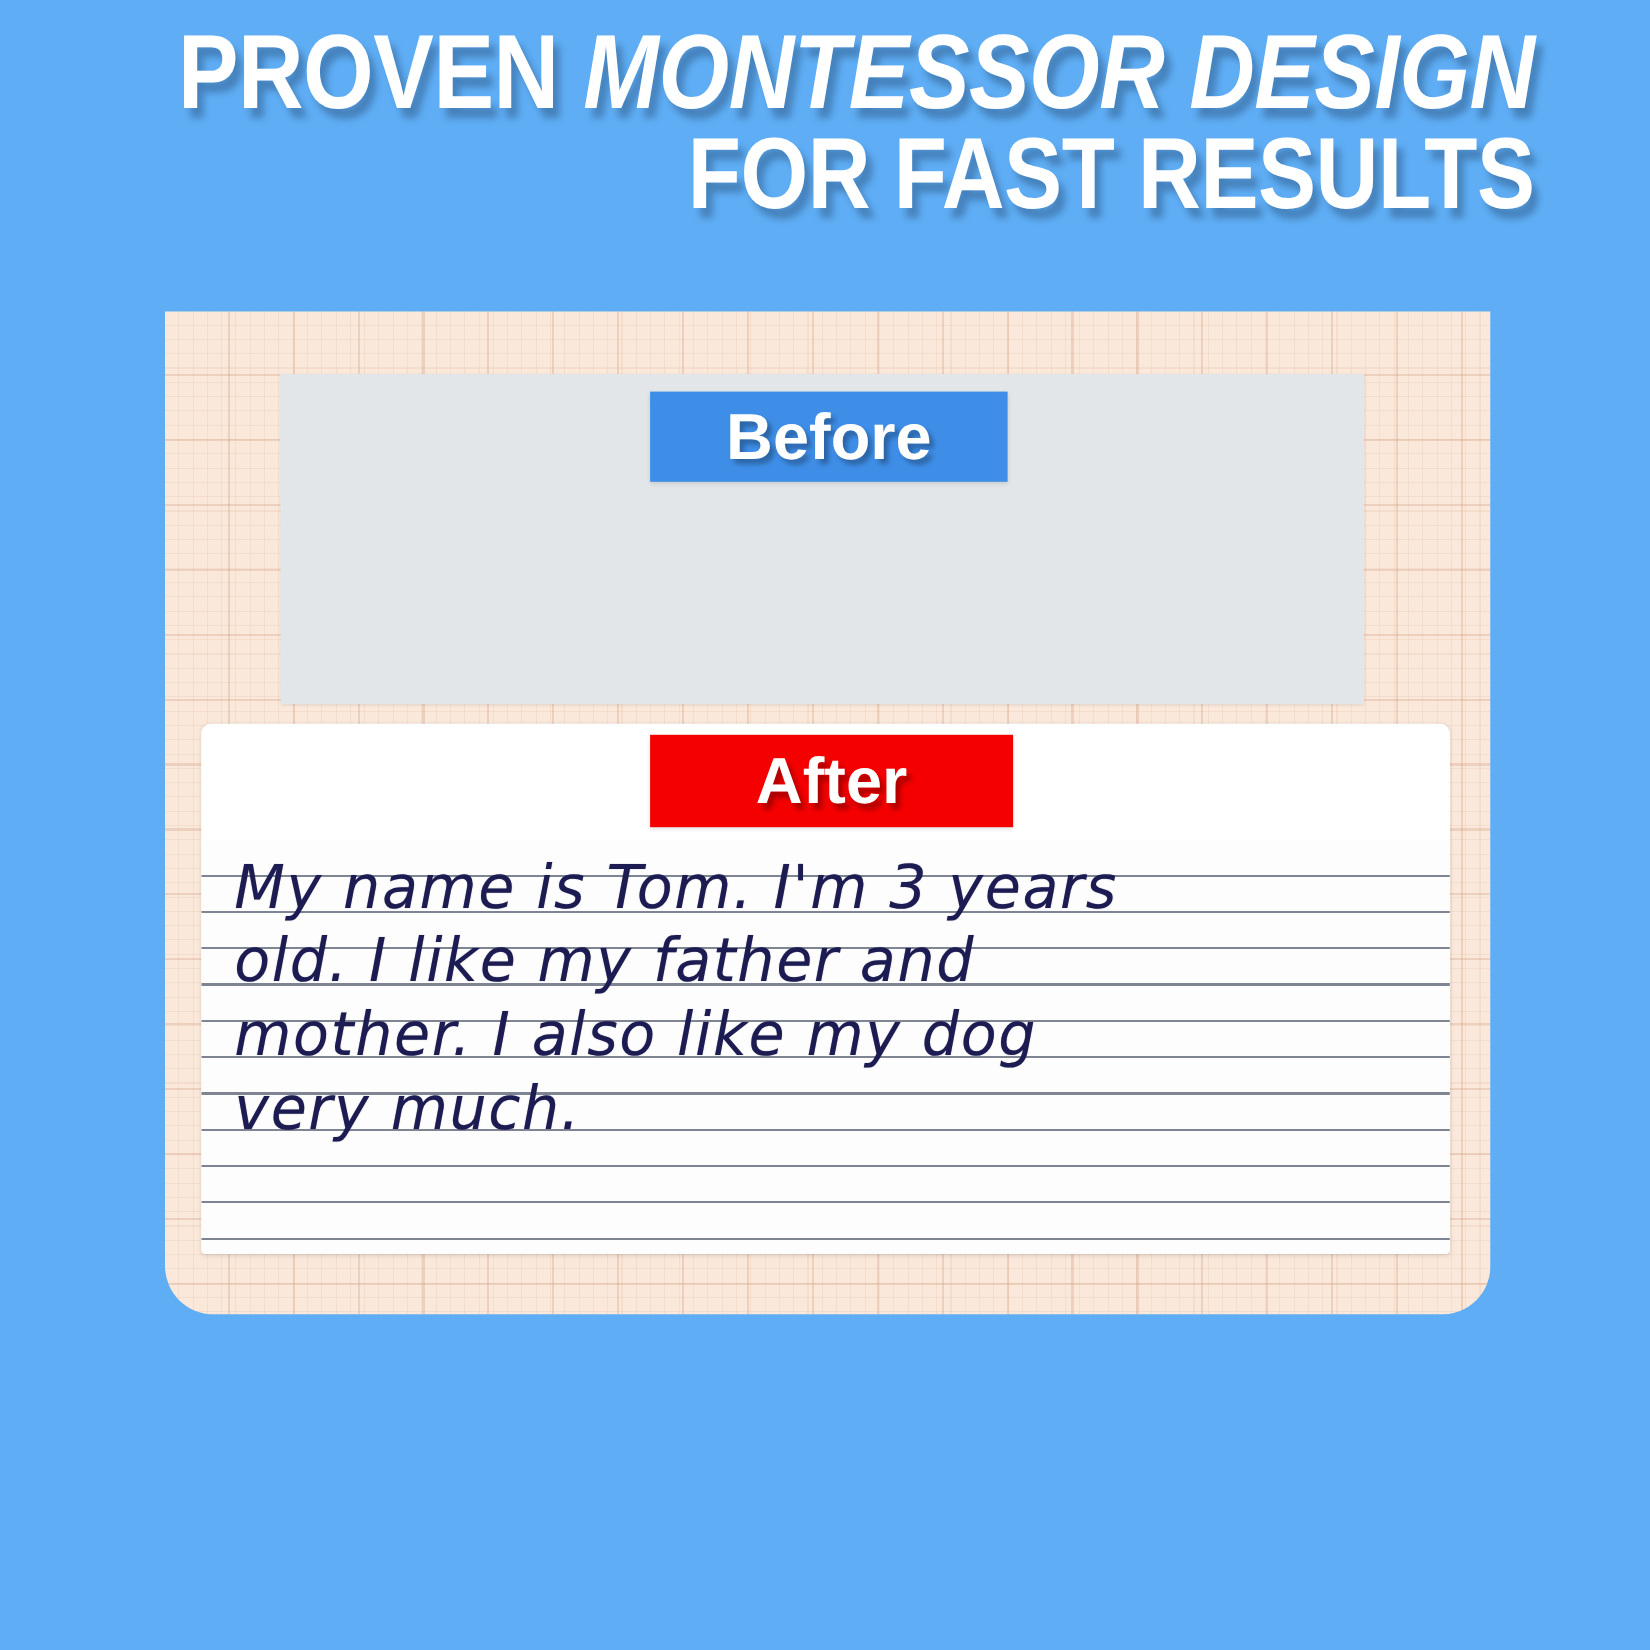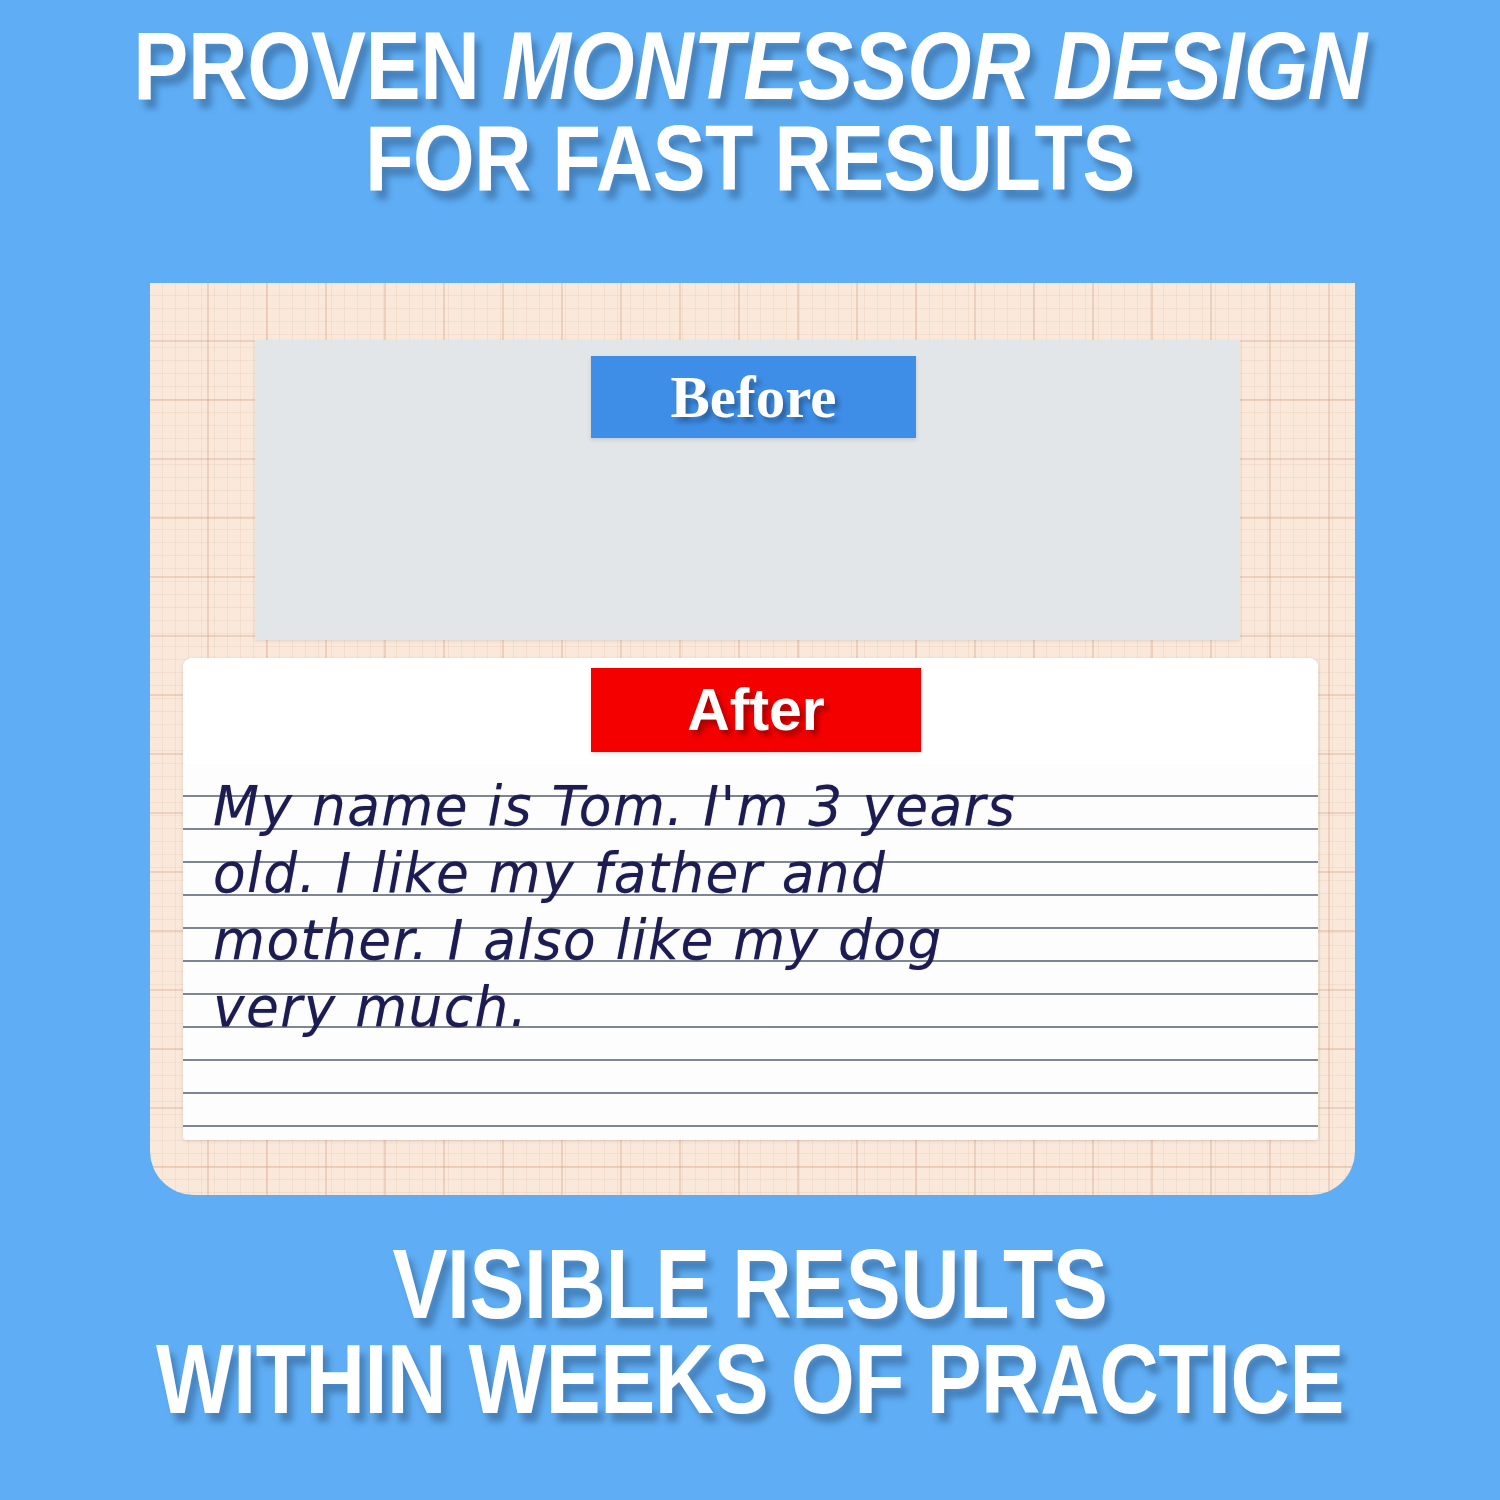--- a/index.html
+++ b/index.html
@@ -19,21 +19,21 @@
     width: 1500px;
     height: 1500px;
     background: #5faef5;
   }
 
   
   .headline {
     position: absolute;
     left: 0;
     width: 1500px;
-    text-align: center;
+    text-align: right;
     color: #ffffff;
     font-family: "Liberation Sans Narrow", "Liberation Sans", sans-serif;
     font-weight: bold;
     letter-spacing: -0.5px;
     text-shadow: 7px 9px 7px rgba(20, 45, 75, 0.34);
     line-height: 0.95;
     white-space: nowrap;
     transform-origin: center center;
   }
 
@@ -213,21 +213,20 @@
     text-shadow: 4px 5px 5px rgba(0, 0, 0, 0.30);
     box-shadow: 0 2px 4px rgba(0, 0, 0, 0.12);
   }
   #badge-before {
     left: 336px;
     top: 16px;
     width: 325px;
     height: 82px;
     background: #3e8ee8;
     font-size: 59px;
-    font-family: Liberation Serif, serif;
   }
   #badge-after {
     left: 408px;
     top: 10px;
     width: 330px;
     height: 84px;
     background: #f40000;
     font-size: 59px;
   }
 </style>
@@ -256,18 +255,14 @@
       <div id="after-paper">
         <div class="hw-line l1">My name is Tom. I'm 3 years</div>
         <div class="hw-line l2">old. I like my father and</div>
         <div class="hw-line l3">mother. I also like my dog</div>
         <div class="hw-line l4">very much.</div>
       </div>
     </div>
 
   </div>
 
-  <div class="headline" id="headline-bottom">
-    <span class="hl-line1">VISIBLE RESULTS</span>
-    <span class="hl-line2">WITHIN WEEKS OF PRACTICE</span>
-  </div>
 
 </div>
 
 </body></html>

